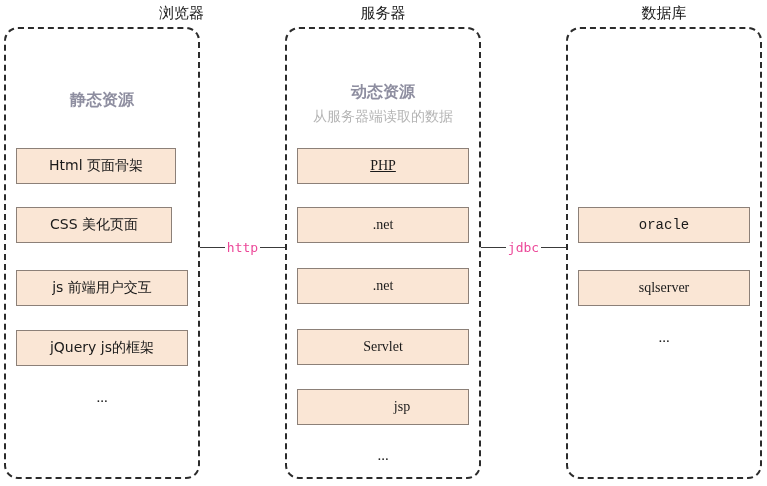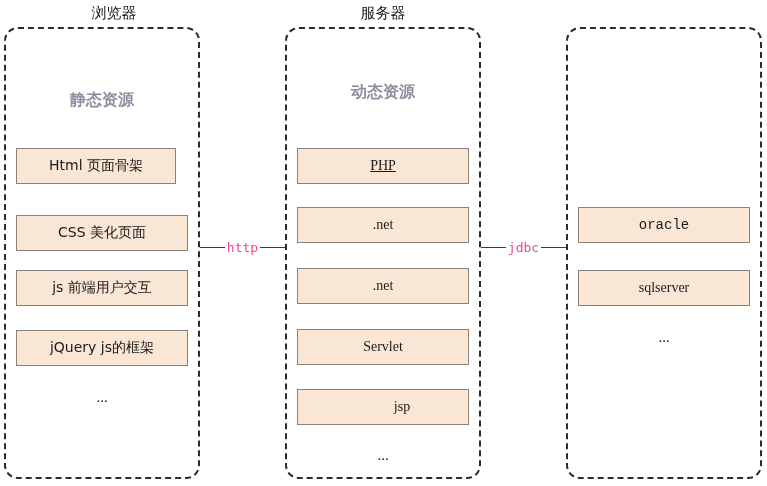--- a/index.html
+++ b/index.html
@@ -117,69 +117,71 @@
     color: #ec4899;
     white-space: nowrap;
     font-family: "DejaVu Sans Mono", "Liberation Mono", monospace;
   }
 </style>
 </head>
 <body>
 
 <div class="canvas">
 
-  <div class="col-title" style="left:16px; width:196px;">浏览器</div>
+  <div class="col-title" style="left:8px; width:196px;text-align:right;">浏览器</div>
 
   <div class="zone" style="left:4px; width:196px;">
 
     <div class="zone-heading" style="top:60px;">静态资源</div>
 
     <div class="item-box cjk" style="left:10px; width:160px; top:119px;">Html 页面骨架</div>
 
-    <div class="item-box cjk" style="left:10px; width:172px; top:186px;">CSS 美化页面</div>
+    <div class="item-box cjk" style="left:10px; width:156px; top:178px;">CSS 美化页面</div>
 
     <div class="item-box cjk" style="left:10px; width:172px; top:241px;">js 前端用户交互</div>
 
     <div class="item-box cjk" style="left:10px; width:172px; top:301px;">jQuery js的框架</div>
 
     <div class="ellipsis" style="left:0; right:0; top:360px;">...</div>
   </div>
 
   <div class="connector" style="left:200px; top:238px; width:85px; height:18px;">
     <span class="line"></span>
     <span class="conn-label">http</span>
     <span class="line"></span>
   </div>
 
   <div class="col-title" style="left:285px; width:196px;">服务器</div>
 
   <div class="zone" style="left:285px; width:196px;">
 
     <div class="zone-heading" style="top:52px;">动态资源</div>
 
+    <div class="zone-subheading" style="top:77px;">从服务器端读取的数据</div>
 
     <div class="item-box" style="left:10px; width:172px; top:119px;text-decoration:underline;">PHP</div>
 
     <div class="item-box" style="left:10px; width:172px; top:178px;">.net</div>
 
     <div class="item-box" style="left:10px; width:172px; top:239px;">.net</div>
 
     <div class="item-box" style="left:10px; width:172px; top:300px;">Servlet</div>
 
     <div class="item-box" style="left:10px; width:172px; top:360px;padding-left:38px;">jsp</div>
 
     <div class="ellipsis" style="left:0; right:0; top:418px;">...</div>
   </div>
 
   <div class="connector" style="left:481px; top:238px; width:85px; height:18px;">
     <span class="line"></span>
     <span class="conn-label">jdbc</span>
     <span class="line"></span>
   </div>
 
+  <div class="col-title" style="left:566px; width:196px;">数据库</div>
 
   <div class="zone" style="left:566px; width:196px;">
 
 
     <div class="item-box" style="left:10px; width:172px; top:178px;font-family:Liberation Mono, monospace;">oracle</div>
 
     <div class="item-box" style="left:10px; width:172px; top:241px;">sqlserver</div>
 
     <div class="ellipsis" style="left:0; right:0; top:300px;">...</div>
   </div>

